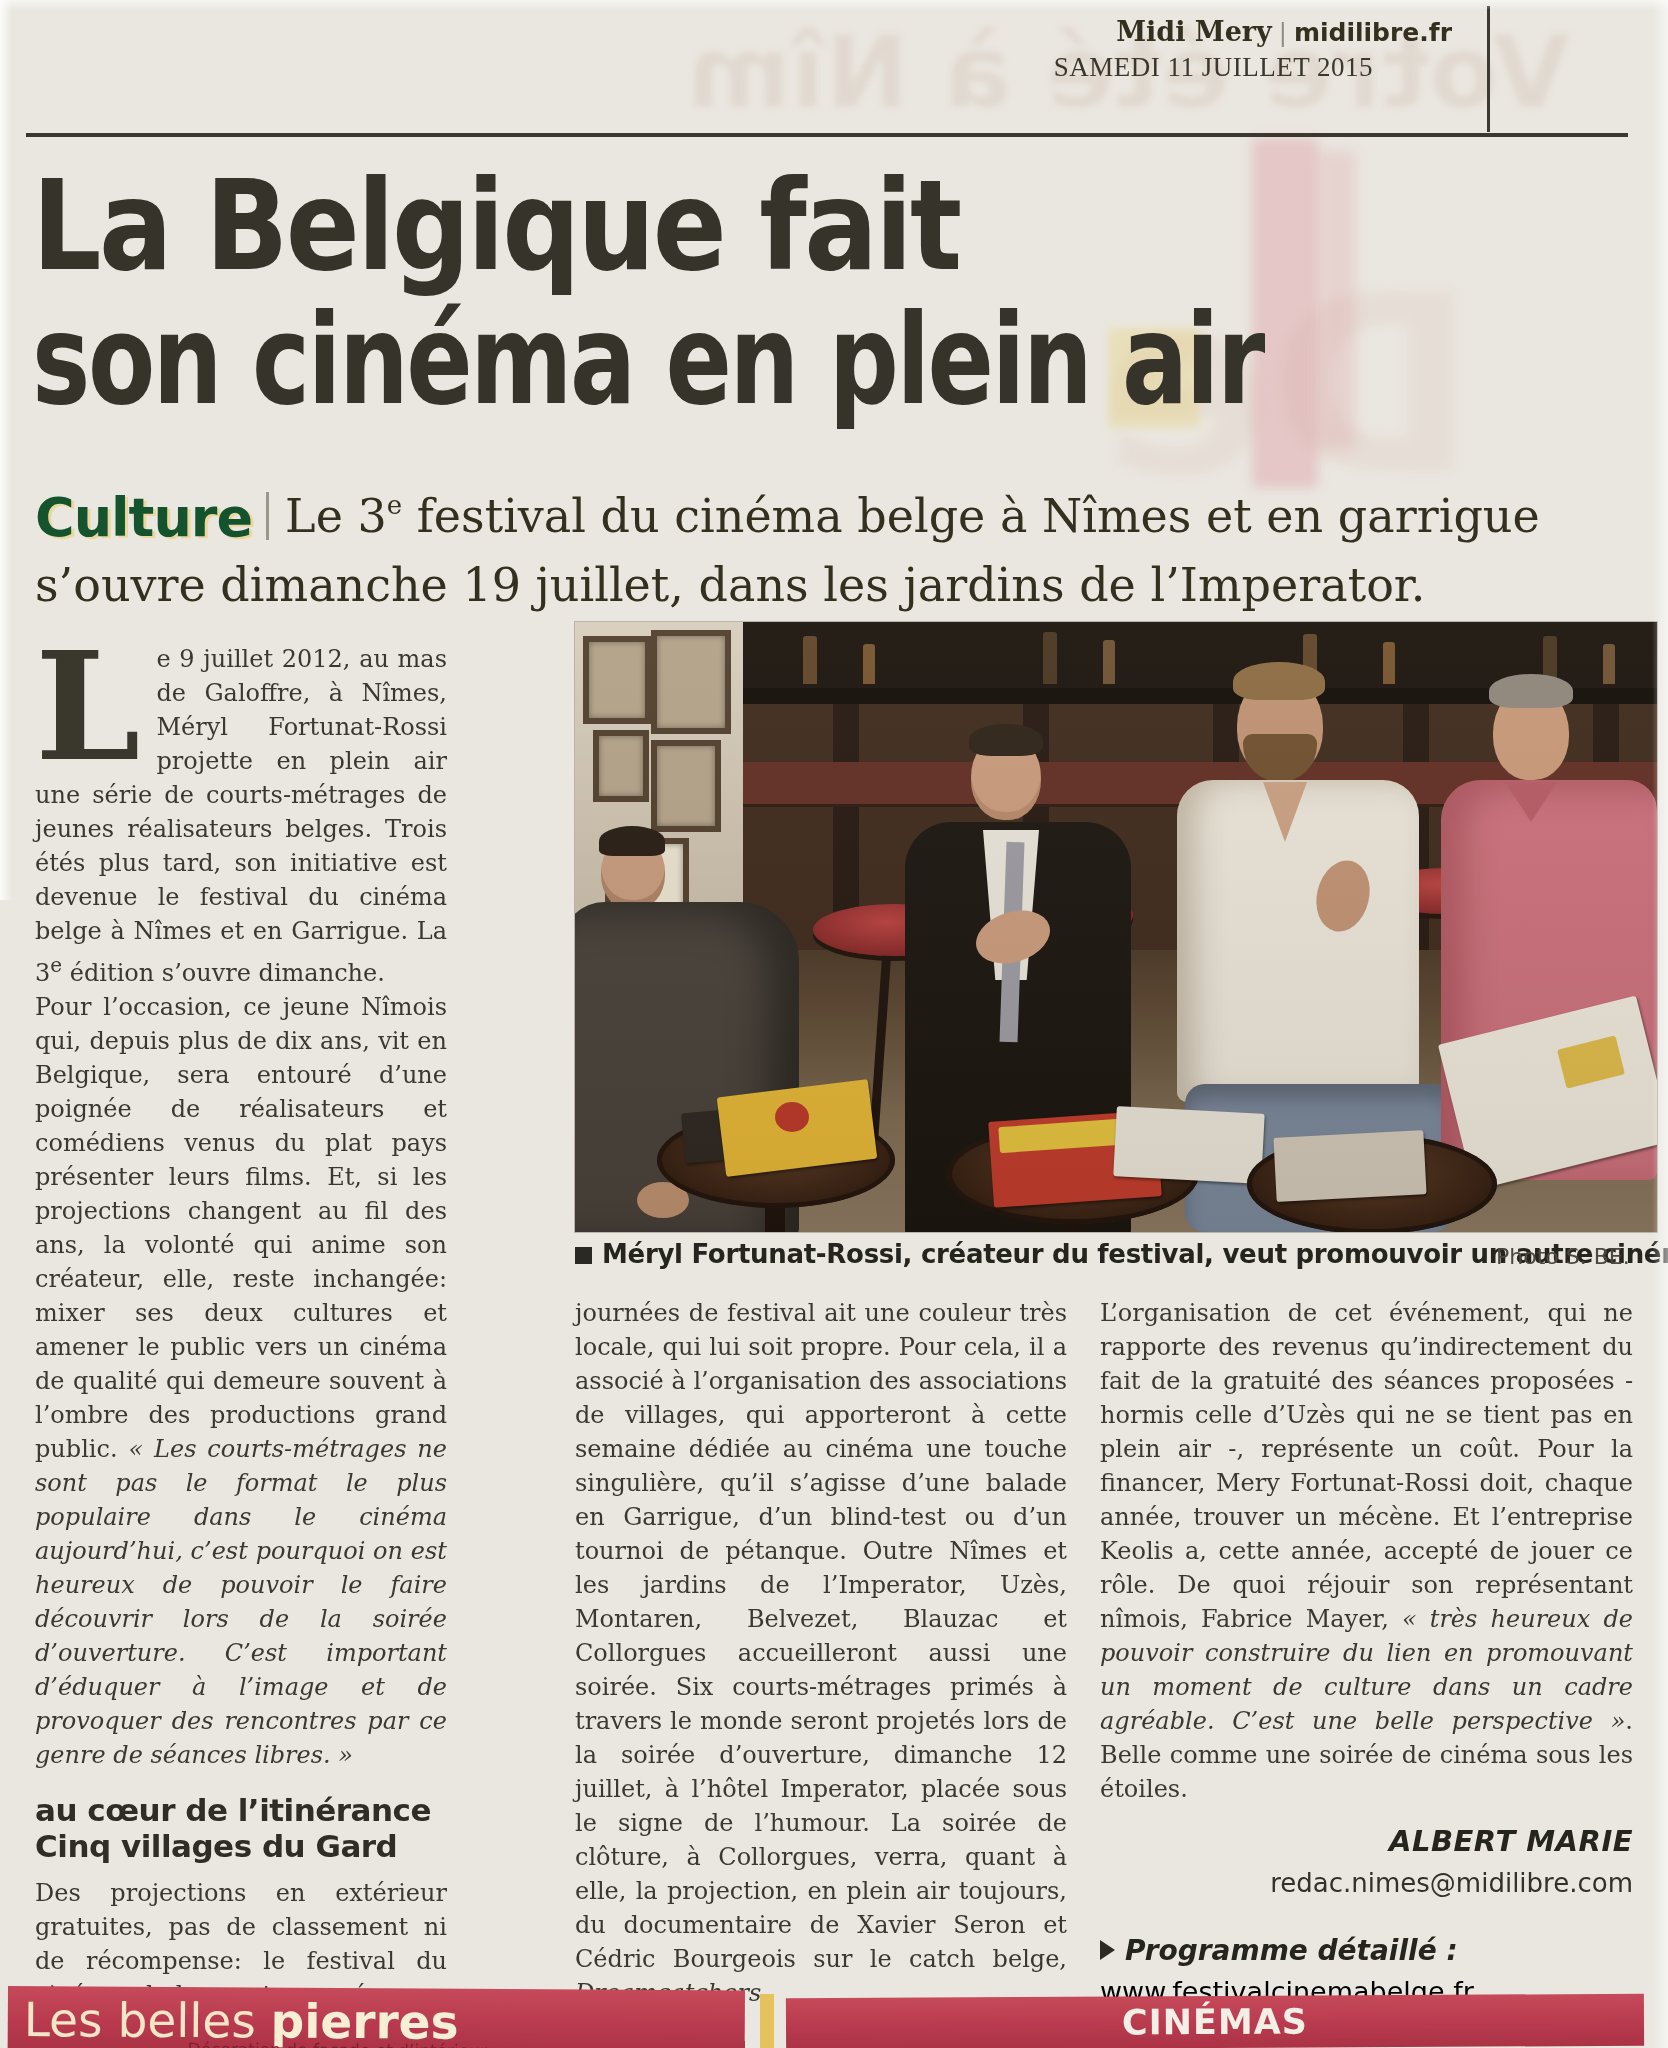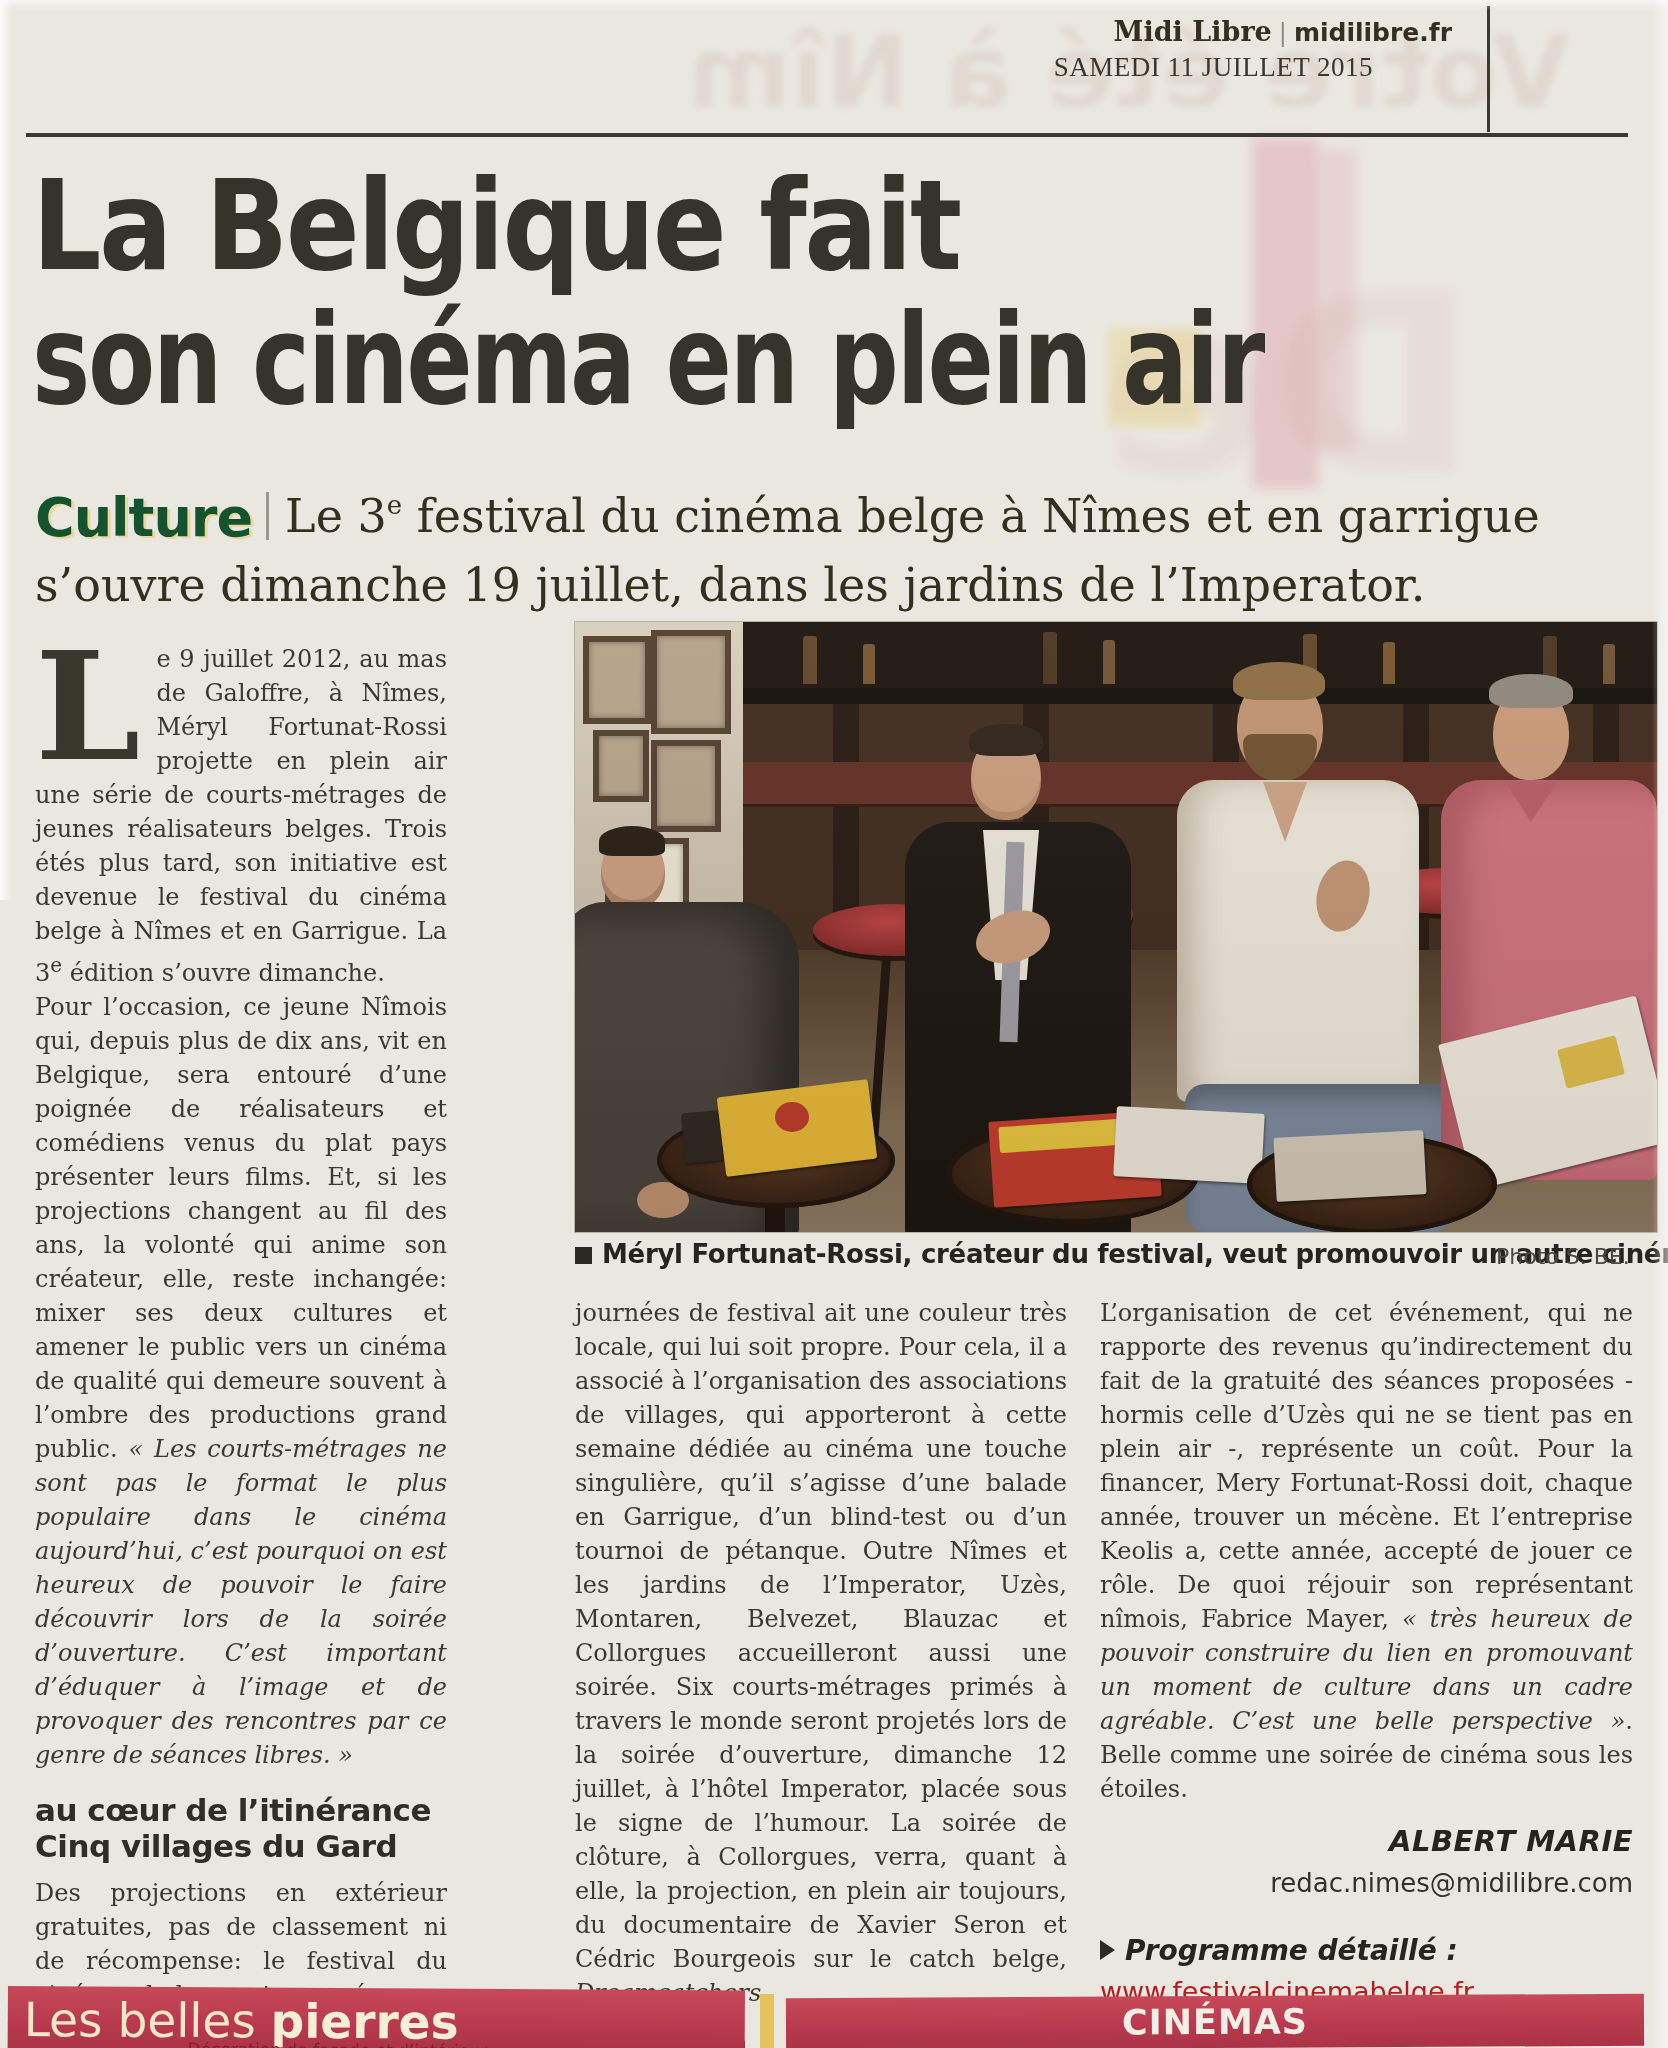--- a/index.html
+++ b/index.html
@@ -75,21 +75,21 @@
   .dropcap{float:left;font-family:"DejaVu Serif",serif;font-weight:bold;font-size:150px;line-height:112px;margin:8px 16px 6px 0;color:#3a372c;}
   .quote{font-style:italic;}
   .subhead{font-family:"DejaVu Sans",sans-serif;font-weight:bold;font-size:31px;line-height:36px;color:#2f2d25;letter-spacing:-.5px;margin:20px 0 12px;text-align:left;}
   .subhead span{display:block;}
   .p3{text-align-last:justify;}
   .byline{margin-top:18px;text-align:right;font-family:"DejaVu Sans",sans-serif;font-weight:bold;font-size:29px;color:#26241e;letter-spacing:.5px;font-style:italic;}
   .email{text-align:right;font-family:"DejaVu Sans",sans-serif;font-size:26px;color:#33312a;margin-top:8px;}
   .programme{margin-top:34px;text-align:left;font-family:"DejaVu Sans",sans-serif;}
   .tri{display:inline-block;width:0;height:0;border-left:15px solid #2c2a24;border-top:10px solid transparent;border-bottom:10px solid transparent;margin-right:10px;}
   .prog-label{font-weight:bold;font-style:italic;font-size:28px;color:#26241e;}
-  .prog-url{font-size:27px;color:#b91c1c;margin-top:6px;text-align:left;font-family:"DejaVu Sans",sans-serif;}
+  .prog-url{font-size:27px;color:#000000;margin-top:6px;text-align:left;font-family:"DejaVu Sans",sans-serif;}
 
   
   .banner{position:absolute;background:linear-gradient(180deg,#c64a5a,#b93a4e 55%,#a93344);}
   .banner-left{left:8px;top:1986px;width:737px;height:64px;transform:rotate(.35deg);transform-origin:left top;}
   .bl-text{position:absolute;left:16px;top:6px;font-family:"DejaVu Sans",sans-serif;font-size:47px;color:#f2e6c9;white-space:nowrap;}
   .bl-bold{font-weight:bold;color:#f7eed6;}
   .bl-sub{position:absolute;left:180px;top:52px;font-family:"DejaVu Sans",sans-serif;font-size:17px;color:#7e1f2d;white-space:nowrap;}
   .banner-sliver{position:absolute;left:760px;top:1994px;width:14px;height:54px;background:#e5c25e;}
   .banner-right{left:786px;top:1996px;width:858px;height:52px;transform:rotate(-.3deg);display:flex;align-items:center;justify-content:center;}
   .br-text{font-family:"DejaVu Sans",sans-serif;font-weight:bold;font-size:35px;color:#f3efe6;letter-spacing:1px;}
@@ -101,21 +101,21 @@
 <div id="page">
 
   <div class="ghost ghost-top">Votre été à Nîm</div>
   <div class="ghost ghost-mid">De</div>
   <div class="ghost ghost-mid2">p</div>
   <div class="ghost-block" style="left:1108px;top:328px;width:92px;height:100px;background:#e6d27e;opacity:.38;filter:blur(5px);"></div>
   <div class="ghost-block" style="left:1252px;top:138px;width:66px;height:350px;background:#d98b95;opacity:.34;filter:blur(6px);"></div>
   <div class="ghost-block" style="left:1318px;top:150px;width:38px;height:300px;background:#d98b95;opacity:.22;filter:blur(7px);"></div>
 
   <div class="masthead-row1">
-    <span class="mh-brand">Midi Libre</span><span class="mh-sep">|</span><span class="mh-site">midilibre.fr</span>
+    <span class="mh-brand">Midi Mery</span><span class="mh-sep">|</span><span class="mh-site">midilibre.fr</span>
   </div>
   <div class="masthead-row2">SAMEDI 11 JUILLET 2015</div>
   <div class="mh-vrule"></div>
 
   <div class="head-rule"></div>
 
   <div class="headline hl1">La Belgique fait</div>
   <div class="headline hl2">son cinéma en plein air</div>
 
   <div class="standfirst-line sf1">

